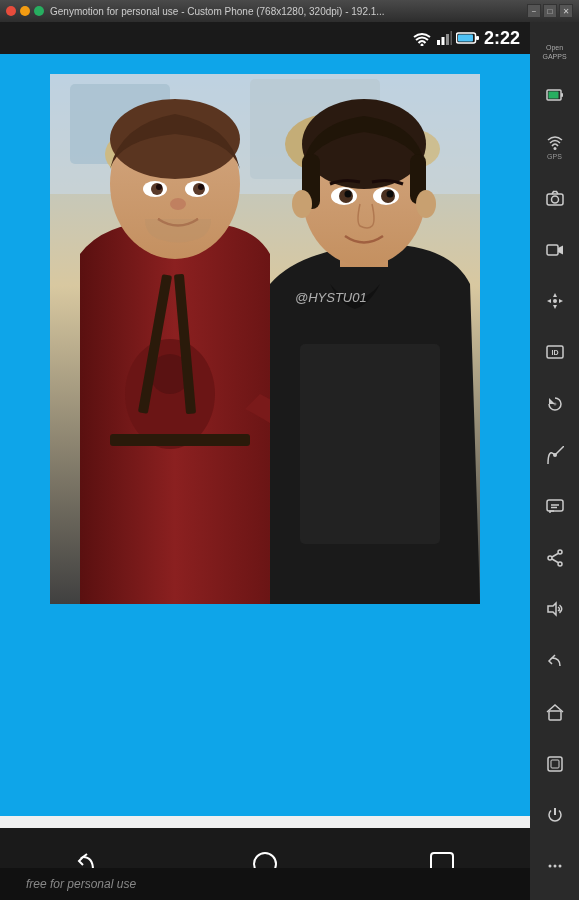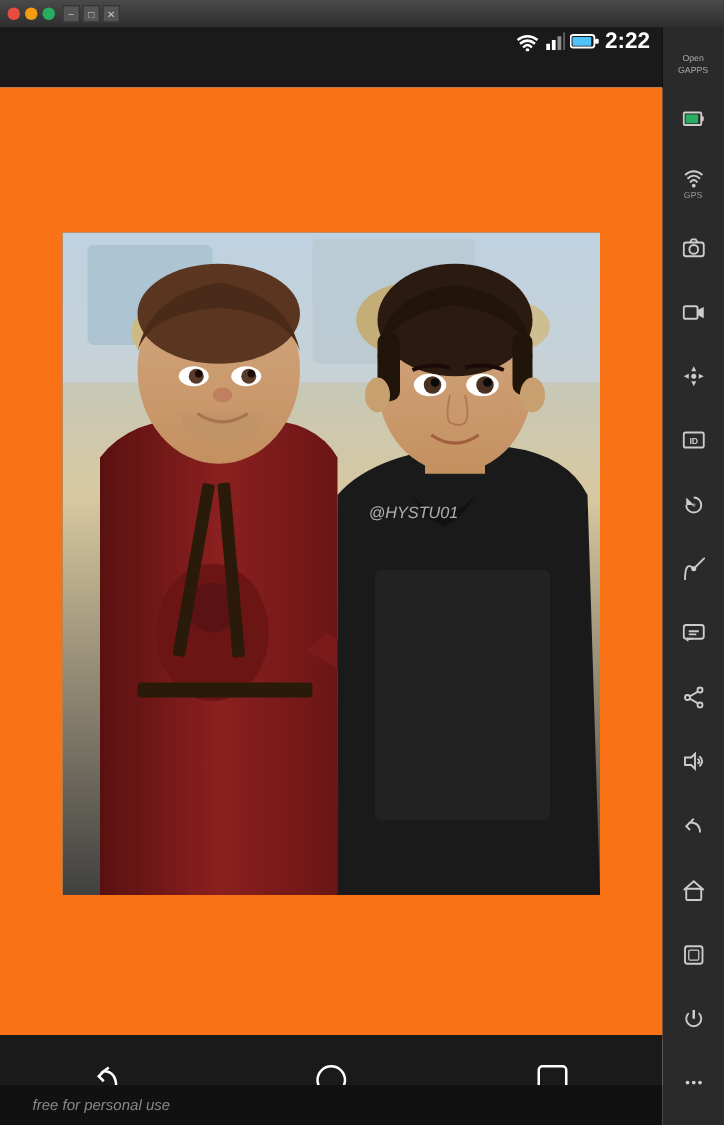--- a/index.html
+++ b/index.html
@@ -77,24 +77,24 @@
       left: 0;
       width: 530px;
       height: 878px;
       background: #000;
       overflow: hidden;
     }
 
     
     .status-bar {
       width: 530px;
-      height: 48px;
+      height: 32px;
       background: #1a1a1a;
       display: flex;
-      align-items: flex-start;
+      align-items: center;
       justify-content: space-between;
       padding: 0 10px;
     }
 
     .status-left {
       display: flex;
       align-items: center;
       gap: 4px;
     }
 
@@ -116,25 +116,24 @@
       height: calc(878px - 36px);
       background: #f5f5f5;
       display: flex;
       flex-direction: column;
       align-items: center;
     }
 
     .photo-area {
       flex: 1;
       display: flex;
-      align-items: center;
       justify-content: center;
       width: 100%;
       padding: 20px;
-      background: #f97316;
+      background: #0ea5e9;
     }
 
     .photo-frame {
       width: 430px;
       height: 530px;
       background: #888;
       overflow: hidden;
       position: relative;
     }
 
@@ -255,20 +254,21 @@
   </style>
 </head>
 <body>
 
 <div class="title-bar">
   <div class="title-bar-dots">
     <div class="dot dot-red"></div>
     <div class="dot dot-yellow"></div>
     <div class="dot dot-green"></div>
   </div>
+  <span class="title-text">Genymotion for personal use - Custom Phone (768x1280, 320dpi) - 192.1...</span>
   <div class="title-controls">
     <div class="title-btn">−</div>
     <div class="title-btn">□</div>
     <div class="title-btn">✕</div>
   </div>
 </div>
 
 <div class="right-sidebar">
 
   <div class="sidebar-icon" style="height:40px; font-size:7px; color:#aaa; line-height:1.2; text-align:center; padding-top:4px;">

